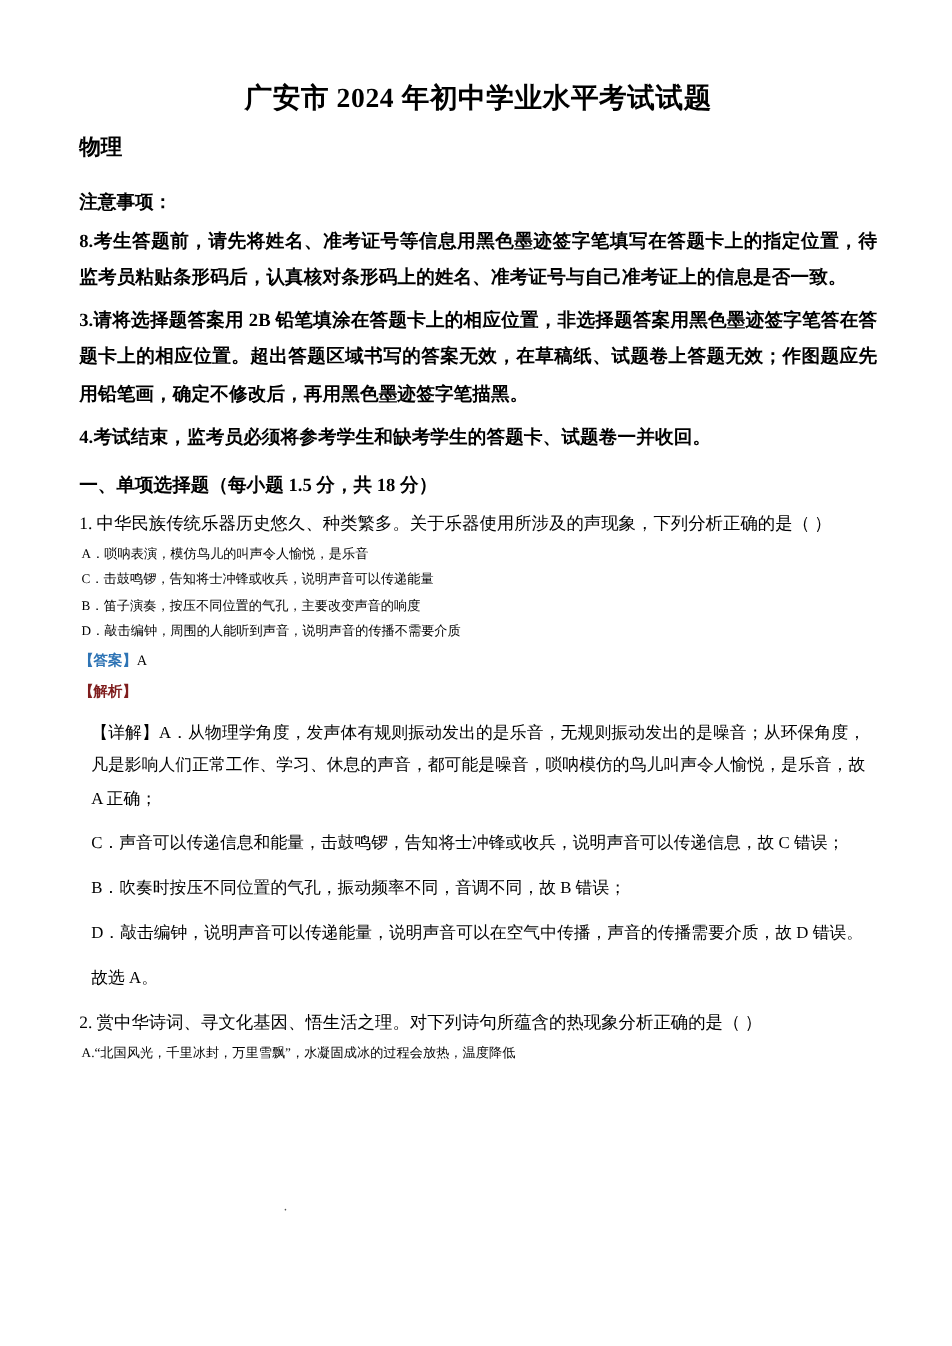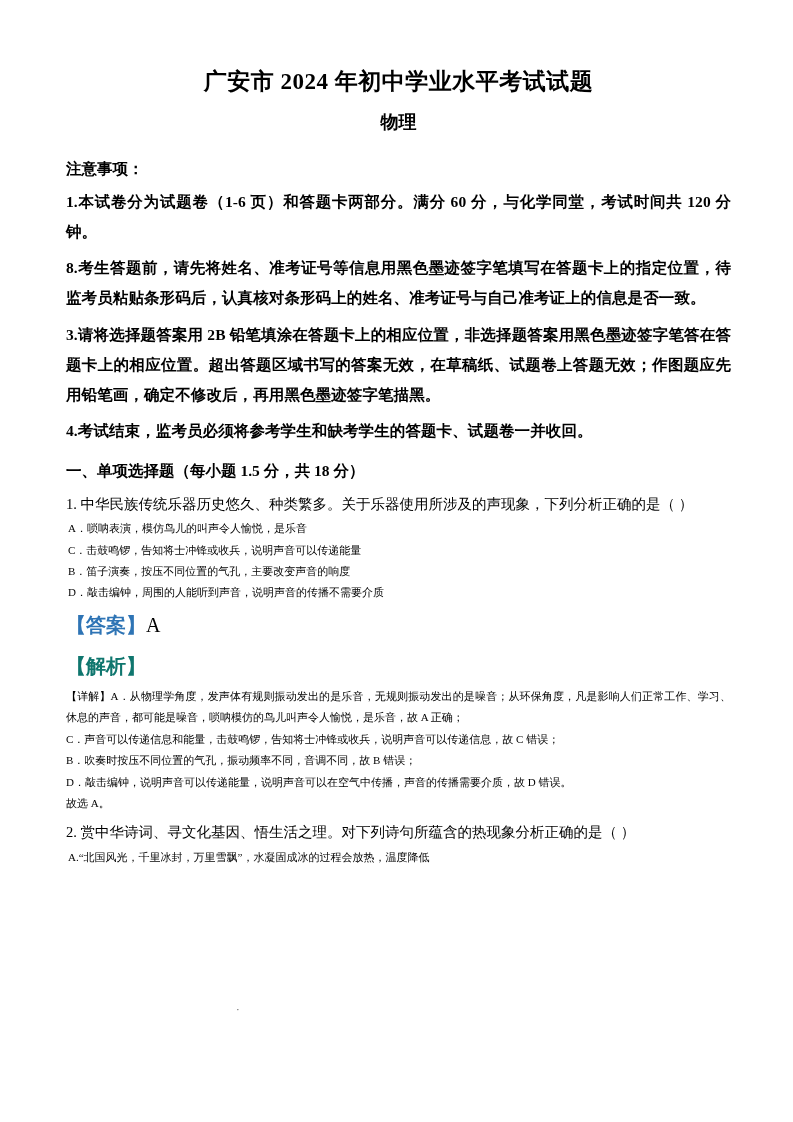--- a/index.html
+++ b/index.html
@@ -23,21 +23,21 @@
   }
   .doc-title {
     text-align: center;
     font-size: 23px;
     font-weight: bold;
     letter-spacing: 0.5px;
     margin: 14px 0 0 0;
     line-height: 1.4;
   }
   .doc-subtitle {
-    text-align: center;
+    text-align: left;
     font-size: 18px;
     font-weight: bold;
     margin: 12px 0 0 0;
     line-height: 1.4;
   }
   .notice-heading {
     font-size: 15.5px;
     font-weight: bold;
     margin: 22px 0 0 0;
     line-height: 1.5;
@@ -64,58 +64,57 @@
     text-align: justify;
     text-justify: inter-ideograph;
   }
   .q-option {
     font-size: 11px;
     line-height: 1.95;
     margin: 0;
     padding-left: 2px;
   }
   .answer-line {
-    font-size: 20px;
+    font-size: 12px;
     line-height: 1.95;
     margin: 2px 0 0 0;
     color: #000000;
   }
   .tag {
     color: #2e74b5;
     font-weight: bold;
   }
   .tag-plain {
-    color: #0f766e;
+    color: #7f1d1d;
     font-weight: bold;
   }
   .explain-line {
-    font-size: 11px;
+    font-size: 14px;
     line-height: 1.95;
-    margin: 0;
+    margin: 10px;
     text-align: justify;
     text-justify: inter-ideograph;
   }
   .footer-dot {
     position: absolute;
     left: 236px;
     top: 1003px;
     font-size: 11px;
     color: #555;
   }
 </style>
 </head>
 <body>
 
 <div class="page">
 
   <h1 class="doc-title">广安市 2024 年初中学业水平考试试题</h1>
   <h2 class="doc-subtitle">物理</h2>
 
   <p class="notice-heading">注意事项：</p>
-  <p class="notice-item">1.本试卷分为试题卷（1-6 页）和答题卡两部分。满分 60 分，与化学同堂，考试时间共 120 分钟。</p>
   <p class="notice-item">8.考生答题前，请先将姓名、准考证号等信息用黑色墨迹签字笔填写在答题卡上的指定位置，待监考员粘贴条形码后，认真核对条形码上的姓名、准考证号与自己准考证上的信息是否一致。</p>
   <p class="notice-item">3.请将选择题答案用 2B 铅笔填涂在答题卡上的相应位置，非选择题答案用黑色墨迹签字笔答在答题卡上的相应位置。超出答题区域书写的答案无效，在草稿纸、试题卷上答题无效；作图题应先用铅笔画，确定不修改后，再用黑色墨迹签字笔描黑。</p>
   <p class="notice-item">4.考试结束，监考员必须将参考学生和缺考学生的答题卡、试题卷一并收回。</p>
 
   <p class="section-heading">一、单项选择题（每小题 1.5 分，共 18 分）</p>
 
   <p class="q-stem">1. 中华民族传统乐器历史悠久、种类繁多。关于乐器使用所涉及的声现象，下列分析正确的是（      ）</p>
   <p class="q-option">A．唢呐表演，模仿鸟儿的叫声令人愉悦，是乐音</p>
   <p class="q-option">C．击鼓鸣锣，告知将士冲锋或收兵，说明声音可以传递能量</p>
   <p class="q-option">B．笛子演奏，按压不同位置的气孔，主要改变声音的响度</p>

